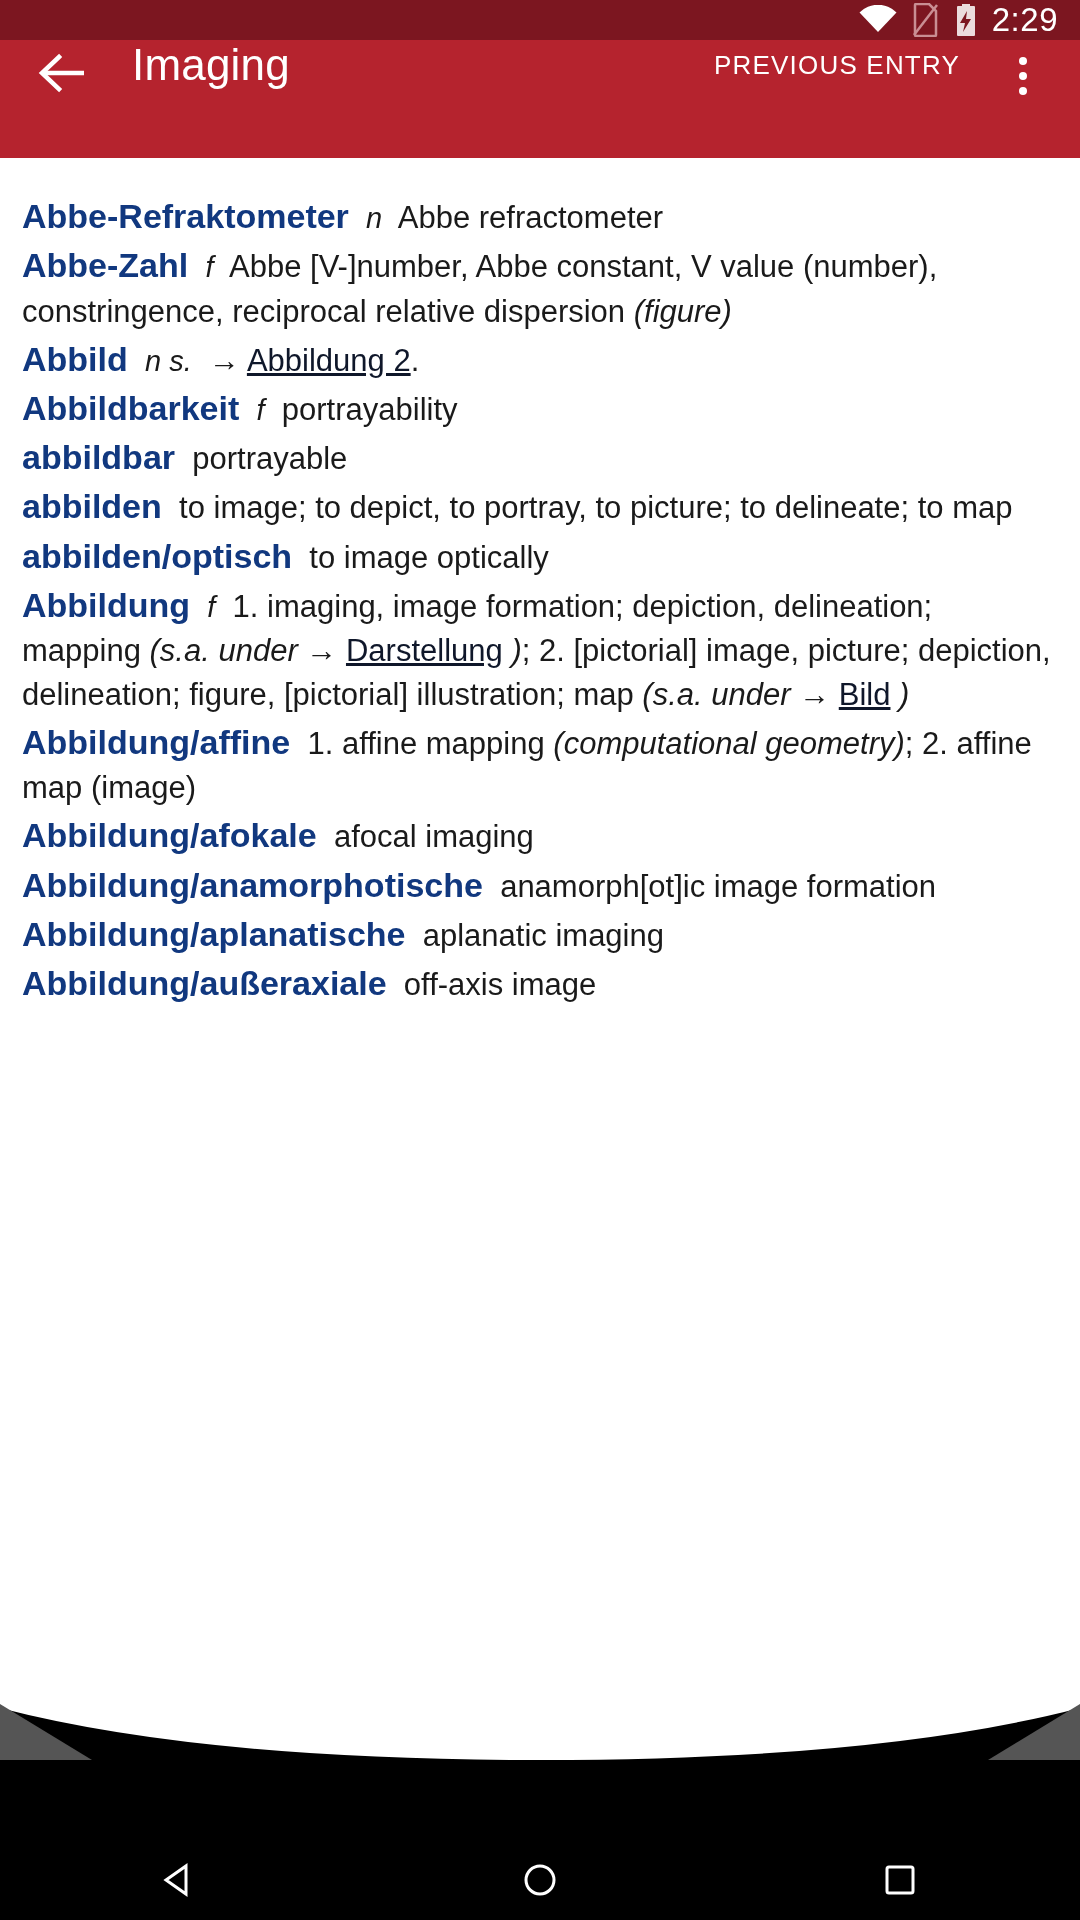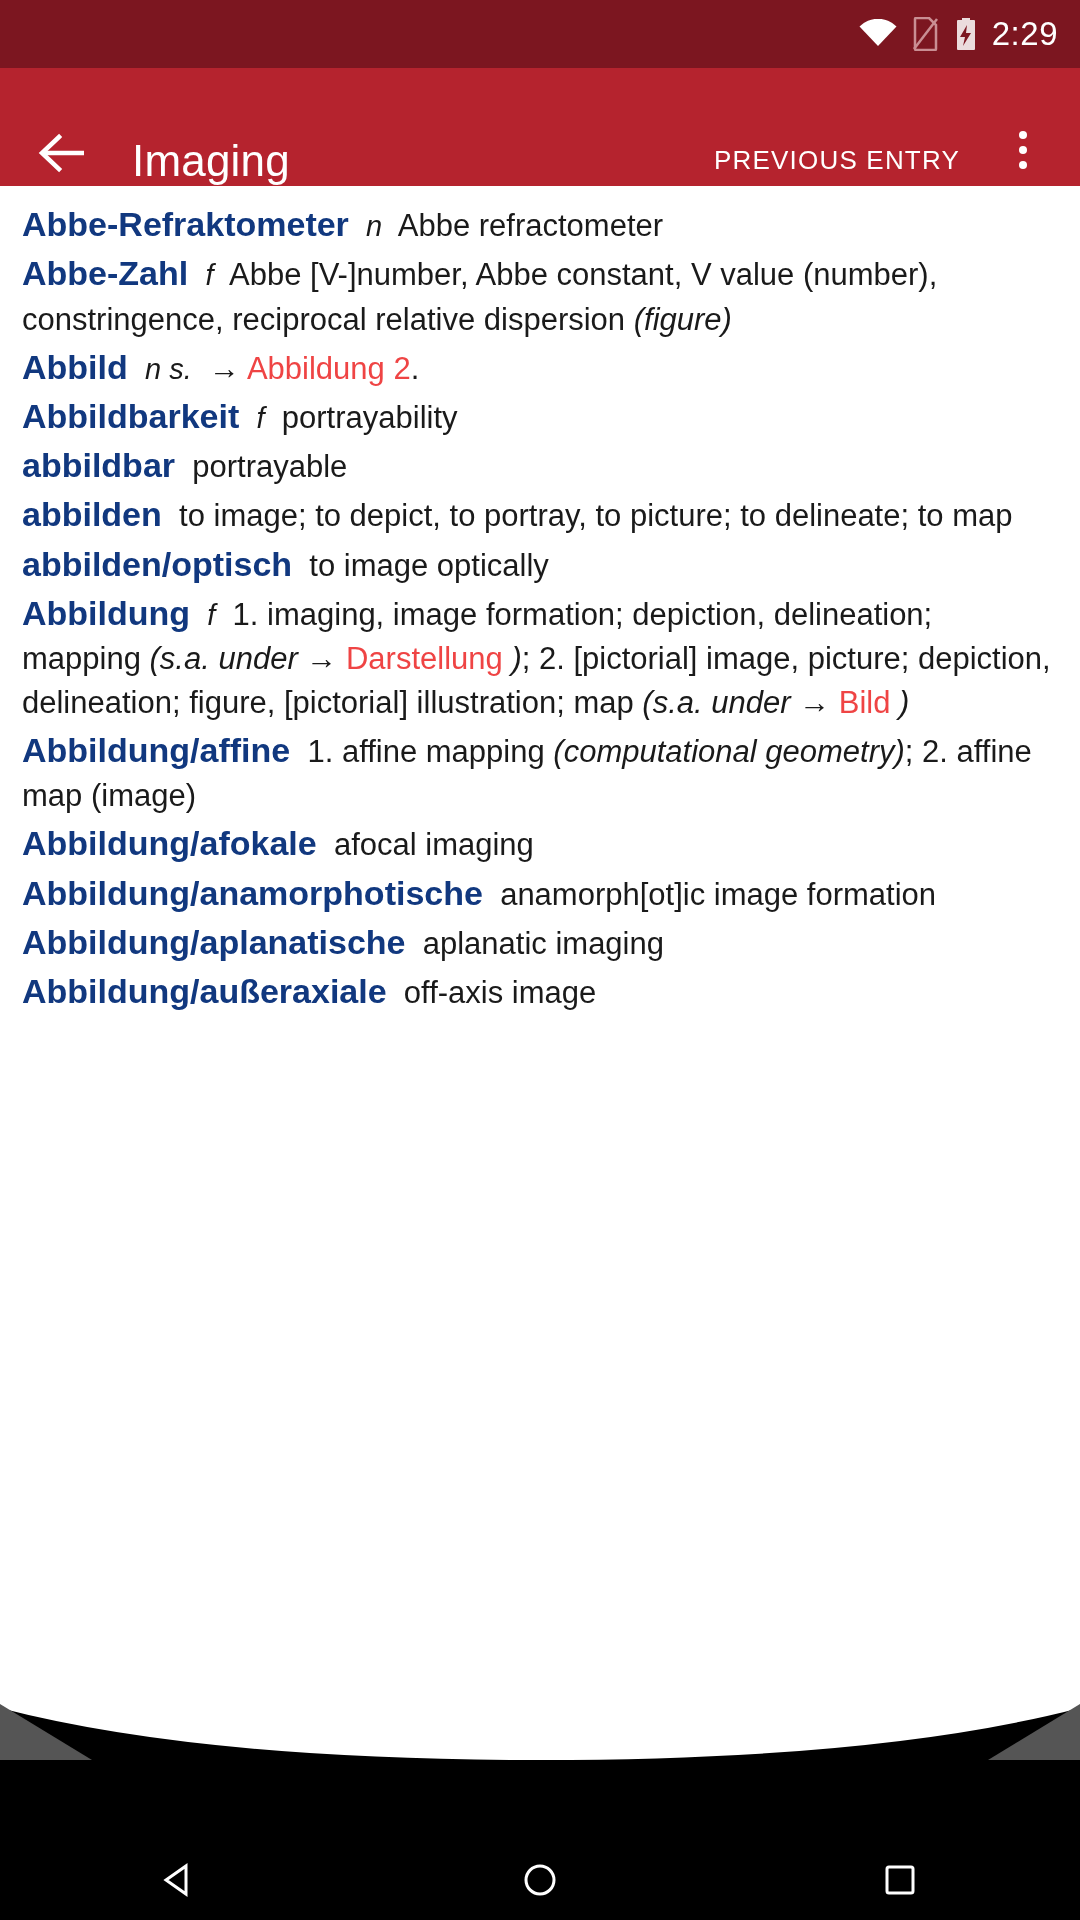--- a/index.html
+++ b/index.html
@@ -17,21 +17,21 @@
     position: relative;
     width: 1080px;
     height: 1920px;
     background: #000;
     display: flex;
     flex-direction: column;
   }
 
   
   .status-bar {
-    height: 68px;
+    height: 40px;
     background: #7c1620;
     display: flex;
     align-items: center;
     justify-content: flex-end;
     padding-right: 22px;
     box-sizing: border-box;
     flex: none;
   }
   .status-icons {
     display: flex;
@@ -44,21 +44,21 @@
     letter-spacing: 0.5px;
     margin-left: 14px;
   }
   .wifi-icon svg, .sim-icon svg, .batt-icon svg { display: block; }
 
   
   .app-bar {
     height: 118px;
     background: #b5232e;
     display: flex;
-    align-items: flex-end;
+    align-items: flex-start;
     padding: 0 24px 0 30px;
     box-sizing: border-box;
     flex: none;
   }
   .back-btn {
     width: 66px;
     height: 66px;
     display: flex;
     align-items: center;
     justify-content: center;
@@ -114,36 +114,38 @@
     position: absolute;
     inset: 0 0 80px 0;
     background: #ffffff;
     overflow: hidden;
   }
   .entries {
     padding: 14px 22px 0 22px;
     font-size: 31px;
     line-height: 1.42;
     color: #1a1a1a;
+    margin-top: 20px;
   }
   .entry { margin: 0 0 1px 0; }
   .hw {
     color: #11387f;
     font-weight: bold;
     font-size: 34px;
   }
   .gram {
     font-style: italic;
     font-size: 29px;
     color: #1a1a1a;
   }
   .trans { color: #1a1a1a; }
   .ital { font-style: italic; }
   .xref {
-    color: #ef4444;
+    color: #0f172a;
+    text-decoration: underline;
     cursor: pointer;
   }
   .arrow { color: #1a1a1a; }
 
   
   .curl {
     position: absolute;
     bottom: 80px;
     width: 100%;
     height: 92px;

